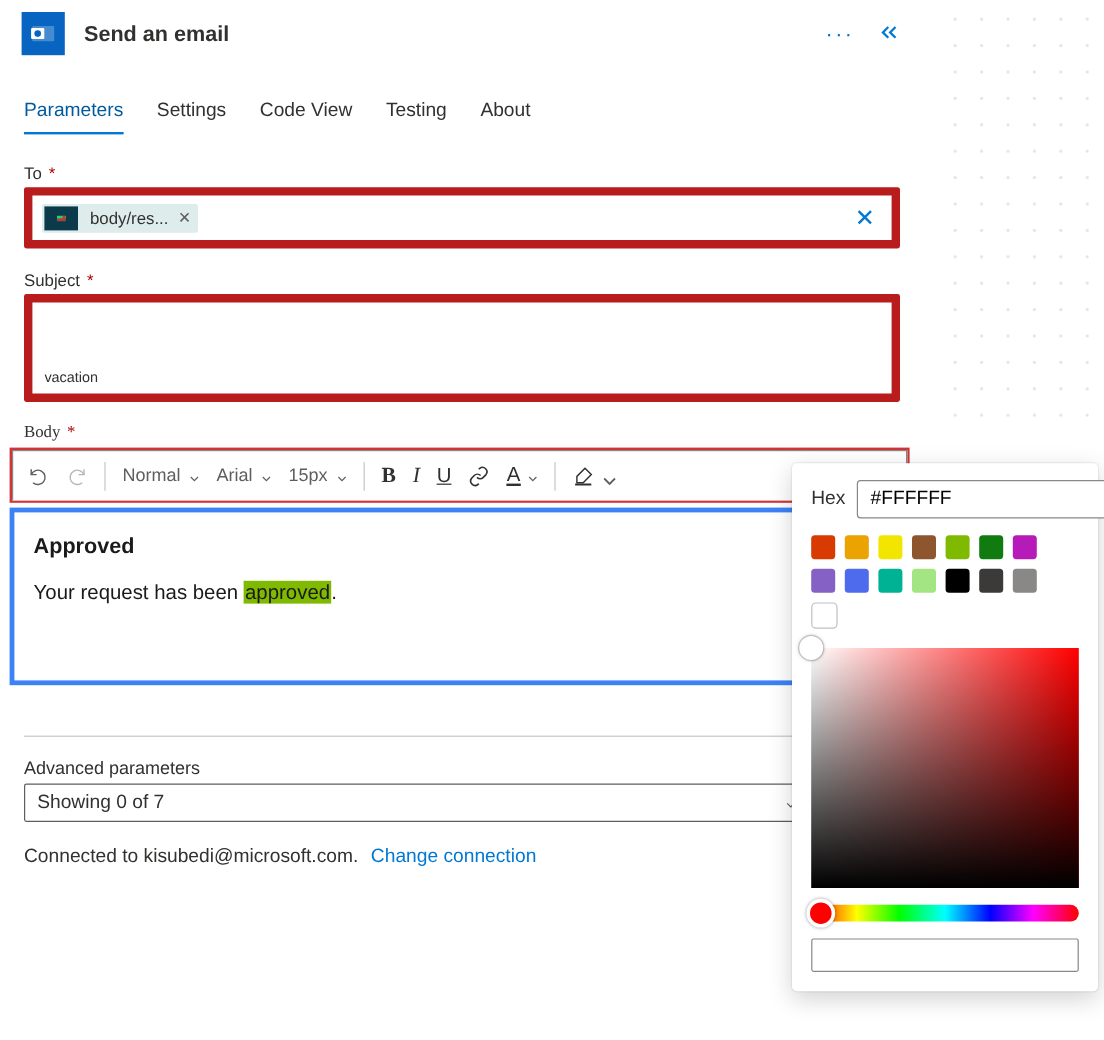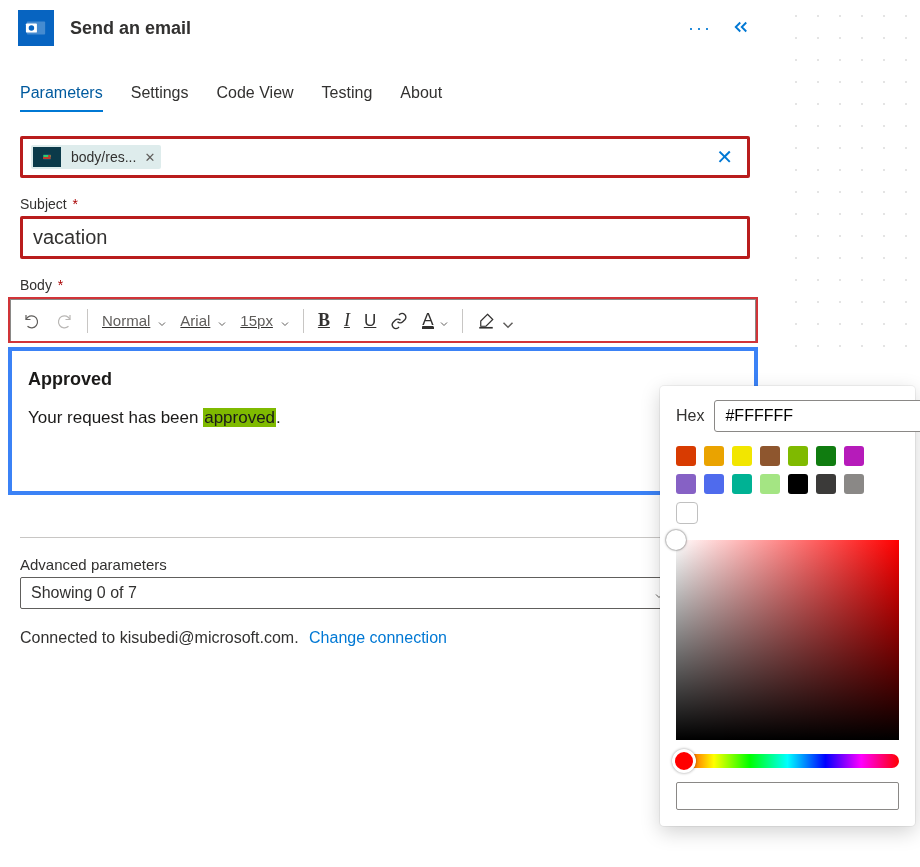--- a/index.html
+++ b/index.html
@@ -71,21 +71,21 @@
     color: #005a9e;
     font-weight: 400;
     border-bottom: 2px solid #0078d4;
   }
 
   .form { padding: 24px 20px 0 20px; }
   .field-label { font-size: 14px; color: #323130; margin-bottom: 4px; }
   .req { color: #a80000; margin-left: 2px; }
 
   .input-box {
-    border: 3px solid #b91c1c;
+    border: 7px solid #b91c1c;
     border-radius: 2px;
     padding: 6px 8px;
     display: flex;
     align-items: center;
     margin-bottom: 18px;
     min-height: 32px;
     background: #fff;
     gap: 43px;
   }
   .token {
@@ -102,37 +102,36 @@
     content: "";
     position: absolute;
     left: 8px; top: 6px;
     width: 12px; height: 8px;
     background: #1a7a8c;
     box-shadow: -4px -4px 0 0 #c0392b inset, 4px 4px 0 0 #2ecc71 inset;
     transform: scale(0.6);
   }
   .token .t-x { margin-left: 8px; font-size: 13px; color: #605e5c; cursor: pointer; }
   .clear-x { margin-left: auto; color: #0078d4; font-size: 20px; cursor: pointer; padding-right: 6px; }
-  .text-input { border: none; outline: none; font-size: 20px; width: 100%; font-family: inherit; color: #323130; }
-
-  .body-label-row { padding: 0 20px; }
+  .text-input { border: none; outline: none; font-size: 12px; width: 100%; font-family: inherit; color: #323130; margin-top: 48px; }
+
+  .body-label-row { padding: 0 20px; font-family: Liberation Serif, serif; }
   .rich-outline {
     border: 2px solid #d13438;
     margin: 0 12px 0 8px;
     padding: 0;
   }
   .toolbar {
     display: flex;
     align-items: center;
     border: 1px solid #8a8886;
     border-bottom: none;
     padding: 6px 6px;
     gap: 2px;
     background: #fff;
-    text-decoration: underline;
   }
   .tb-btn {
     padding: 4px 6px;
     color: #605e5c;
     display: flex;
     align-items: center;
     gap: 4px;
     font-size: 15px;
     cursor: pointer;
   }
@@ -276,20 +275,21 @@
 
   <div class="tabs">
     <div class="tab active">Parameters</div>
     <div class="tab">Settings</div>
     <div class="tab">Code View</div>
     <div class="tab">Testing</div>
     <div class="tab">About</div>
   </div>
 
   <div class="form">
+    <div class="field-label"><span>To</span> <span class="req">*</span></div>
     <div class="input-box">
       <span class="token">
         <span class="t-icon"></span>
         <span>body/res...</span>
         <span class="t-x">✕</span>
       </span>
       <span class="clear-x">✕</span>
     </div>
 
     <div class="field-label"><span>Subject</span> <span class="req">*</span></div>

